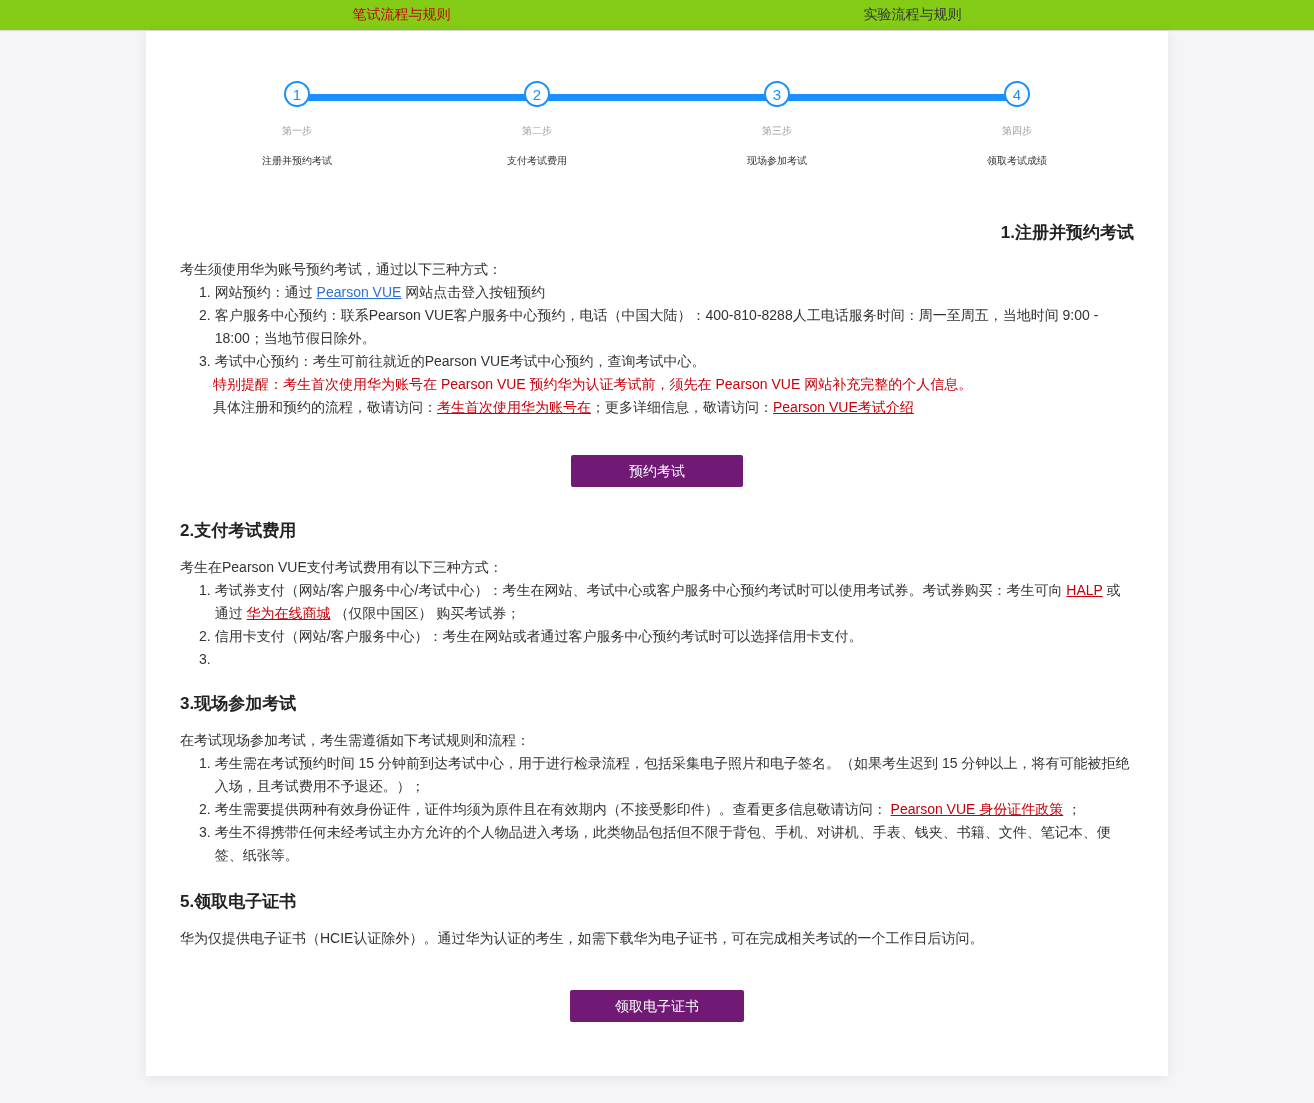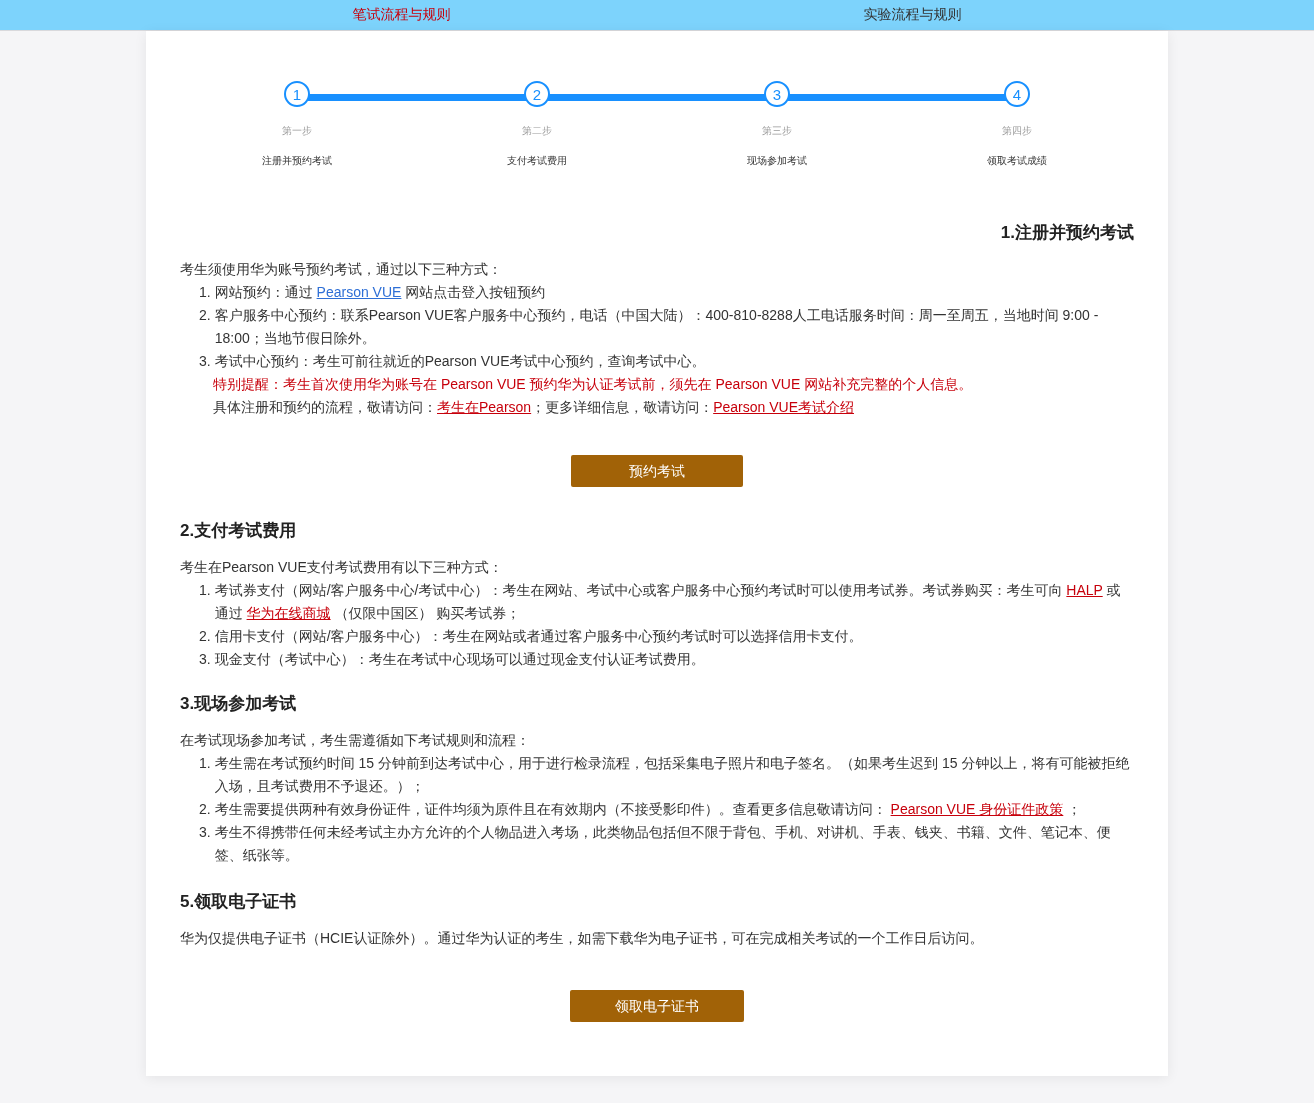--- a/index.html
+++ b/index.html
@@ -8,21 +8,21 @@
     background: #f5f5f7;
     font-family: "Liberation Sans", "DejaVu Sans", sans-serif;
     font-size: 14px;
     color: #333;
     min-height: 1103px;
   }
   
   .topbar {
     width: 100%;
     height: 31px;
-    background: #7dd3fc;
+    background: #84cc16;
     border-bottom: 1px solid #d9d9dc;
   }
   .topbar-inner {
     width: 1022px;
     margin: 0 auto;
     height: 100%;
     display: flex;
   }
   .top-tab {
     flex: 1;
@@ -108,21 +108,21 @@
   a.red-link {
     color: #c7000b;
     text-decoration: underline;
     cursor: pointer;
   }
   .btn-row { text-align: center; margin-top: 36px; }
   .btn-row.m40 { margin-top: 40px; }
   .blue-btn {
     display: inline-block;
     border: none;
-    background: #a16207;
+    background: #701a75;
     color: #ffffff;
     font-size: 14px;
     font-family: inherit;
     height: 32px;
     line-height: 32px;
     border-radius: 2px;
     cursor: pointer;
     padding: 0;
   }
   .blue-btn.w172 { width: 172px; }
@@ -179,40 +179,39 @@
         <span class="num">2.</span>
         <span class="li-body">客户服务中心预约：联系Pearson VUE客户服务中心预约，电话（中国大陆）：400-810-8288人工电话服务时间：周一至周五，当地时间 9:00 - 18:00；当地节假日除外。</span>
       </div>
       <div class="li">
         <span class="num">3.</span>
         <span class="li-body">考试中心预约：考生可前往就近的Pearson VUE考试中心预约，查询考试中心。</span>
       </div>
     </div>
     <div class="indent-line red-text">特别提醒：考生首次使用华为账号在 Pearson VUE 预约华为认证考试前，须先在 Pearson VUE 网站补充完整的个人信息。</div>
     <div class="indent-line">
-      <span>具体注册和预约的流程，敬请访问：</span><a class="red-link">考生在Pearson</a><span>；更多详细信息，敬请访问：</span><a class="red-link">Pearson VUE考试介绍</a>
+      <span>具体注册和预约的流程，敬请访问：</span><a class="red-link">考生首次使用华为账号在</a><span>；更多详细信息，敬请访问：</span><a class="red-link">Pearson VUE考试介绍</a>
     </div>
     <div class="btn-row">
       <button class="blue-btn w172">预约考试</button>
     </div>
 
     <h2 class="sec-h">2.支付考试费用</h2>
     <p class="line intro">考生在Pearson VUE支付考试费用有以下三种方式：</p>
     <div class="olist">
       <div class="li">
         <span class="num">1.</span>
         <span class="li-body"><span>考试券支付（网站/客户服务中心/考试中心）：考生在网站、考试中心或客户服务中心预约考试时可以使用考试券。考试券购买：考生可向 </span><a class="red-link">HALP</a><span> 或通过 </span><a class="red-link">华为在线商城</a><span> （仅限中国区） 购买考试券；</span></span>
       </div>
       <div class="li">
         <span class="num">2.</span>
         <span class="li-body">信用卡支付（网站/客户服务中心）：考生在网站或者通过客户服务中心预约考试时可以选择信用卡支付。</span>
       </div>
       <div class="li">
         <span class="num">3.</span>
-        <span class="li-body">现金支付（考试中心）：考生在考试中心现场可以通过现金支付认证考试费用。</span>
       </div>
     </div>
 
     <h2 class="sec-h m22">3.现场参加考试</h2>
     <p class="line intro">在考试现场参加考试，考生需遵循如下考试规则和流程：</p>
     <div class="olist">
       <div class="li">
         <span class="num">1.</span>
         <span class="li-body">考生需在考试预约时间 15 分钟前到达考试中心，用于进行检录流程，包括采集电子照片和电子签名。（如果考生迟到 15 分钟以上，将有可能被拒绝入场，且考试费用不予退还。）；</span>
       </div>

